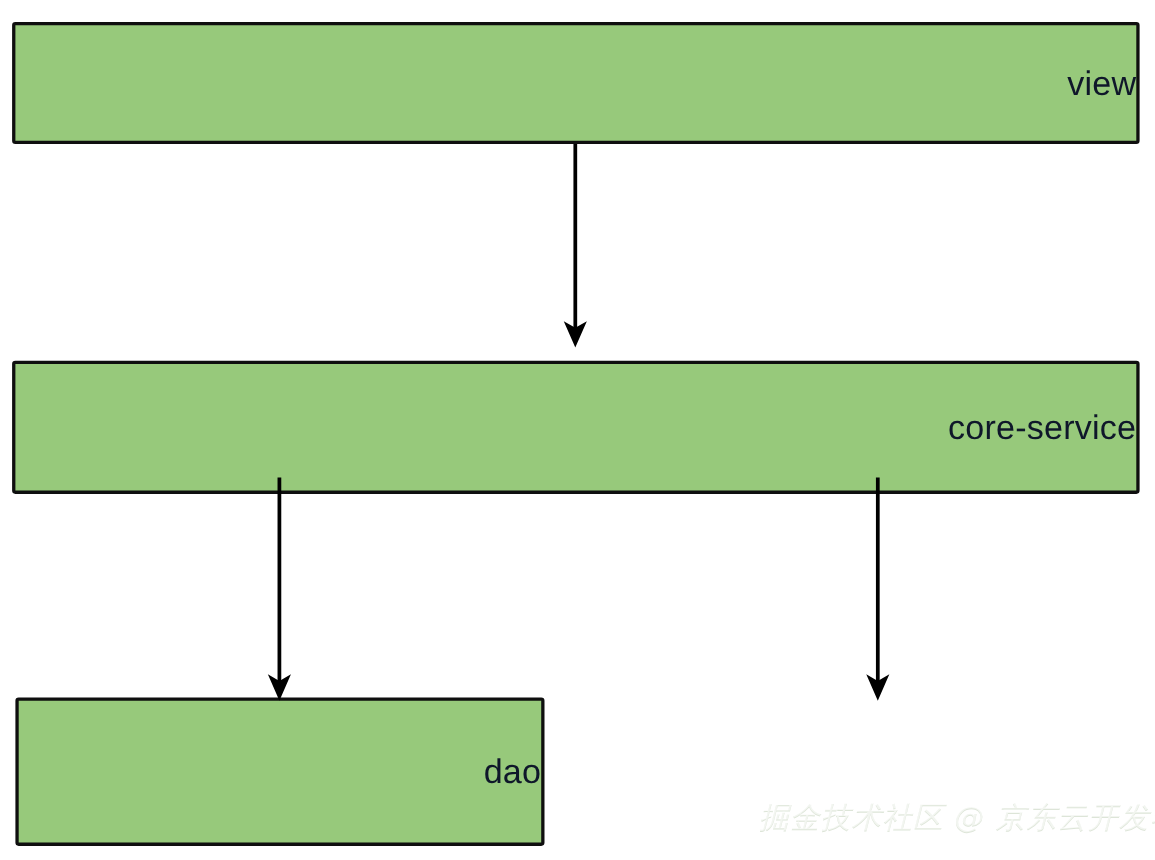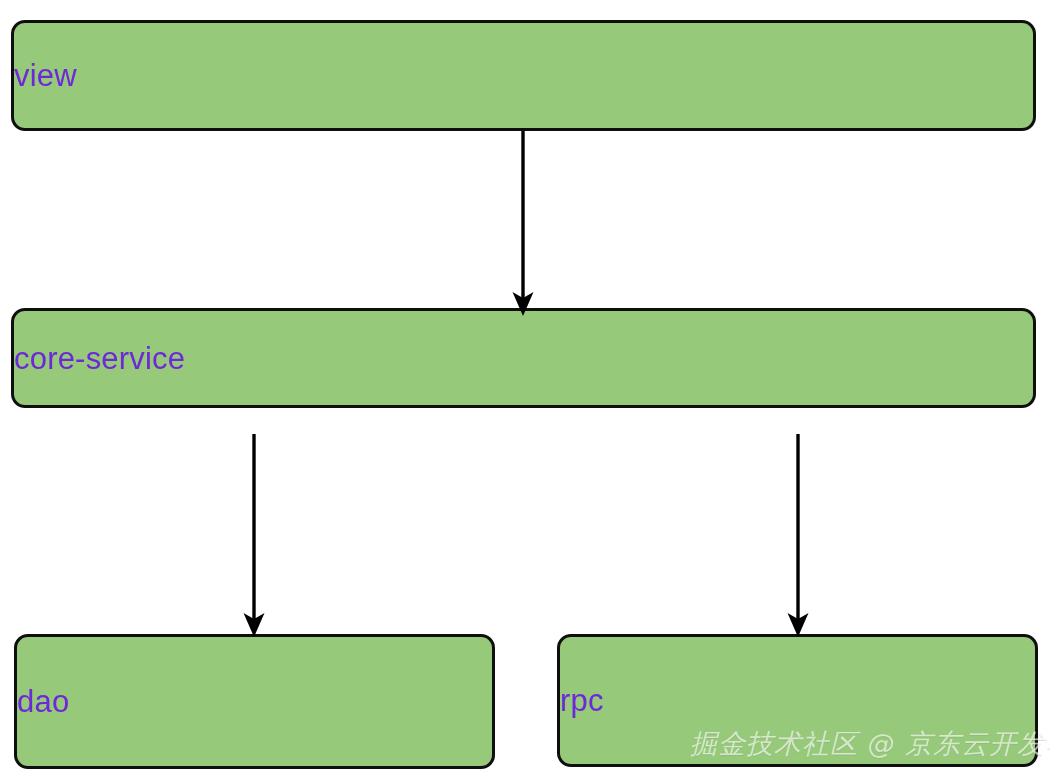--- a/index.html
+++ b/index.html
@@ -19,47 +19,47 @@
     left: 0;
     top: 0;
     width: 1050px;
     height: 782px;
   }
   .node {
     position: absolute;
     box-sizing: border-box;
     background: #97c97b;
     border: 3px solid #0f0f0f;
-    border-radius: 14px;
+    border-radius: 3px;
     display: flex;
     align-items: center;
-    justify-content: flex-start;
-    color: #6d28d9;
+    justify-content: flex-end;
+    color: #0f172a;
     font-size: 31px;
     font-family: "Liberation Sans", "DejaVu Sans", sans-serif;
     font-weight: 400;
     letter-spacing: 0.2px;
     line-height: 1;
   }
   .node-label {
     display: block;
     text-align: center;
   }
   
   #node-view {
     left: 11px;
     top: 20px;
     width: 1025px;
     height: 111px;
   }
   #node-core-service {
     left: 11px;
-    top: 308px;
+    top: 328px;
     width: 1025px;
-    height: 100px;
+    height: 121px;
   }
   #node-dao {
     left: 14px;
     top: 634px;
     width: 481px;
     height: 135px;
   }
   #node-rpc {
     left: 557px;
     top: 634px;
@@ -100,23 +100,20 @@
   </div>
 
   <div class="node" id="node-core-service">
     <span class="node-label">core-service</span>
   </div>
 
   <div class="node" id="node-dao">
     <span class="node-label">dao</span>
   </div>
 
-  <div class="node" id="node-rpc">
-    <span class="node-label">rpc</span>
-  </div>
 
   <svg id="edge-layer" viewBox="0 0 1050 782" width="1050" height="782" xmlns="http://www.w3.org/2000/svg">
     <g>
       <line x1="523" y1="131" x2="523" y2="303" stroke="#000000" stroke-width="3.4"></line>
       <polygon points="523,316 512.5,292 523,298 533.5,292" fill="#000000"></polygon>
     </g>
     <g>
       <line x1="254" y1="434" x2="254" y2="624" stroke="#000000" stroke-width="3.4"></line>
       <polygon points="254,637 243.5,613 254,619 264.5,613" fill="#000000"></polygon>
     </g>

